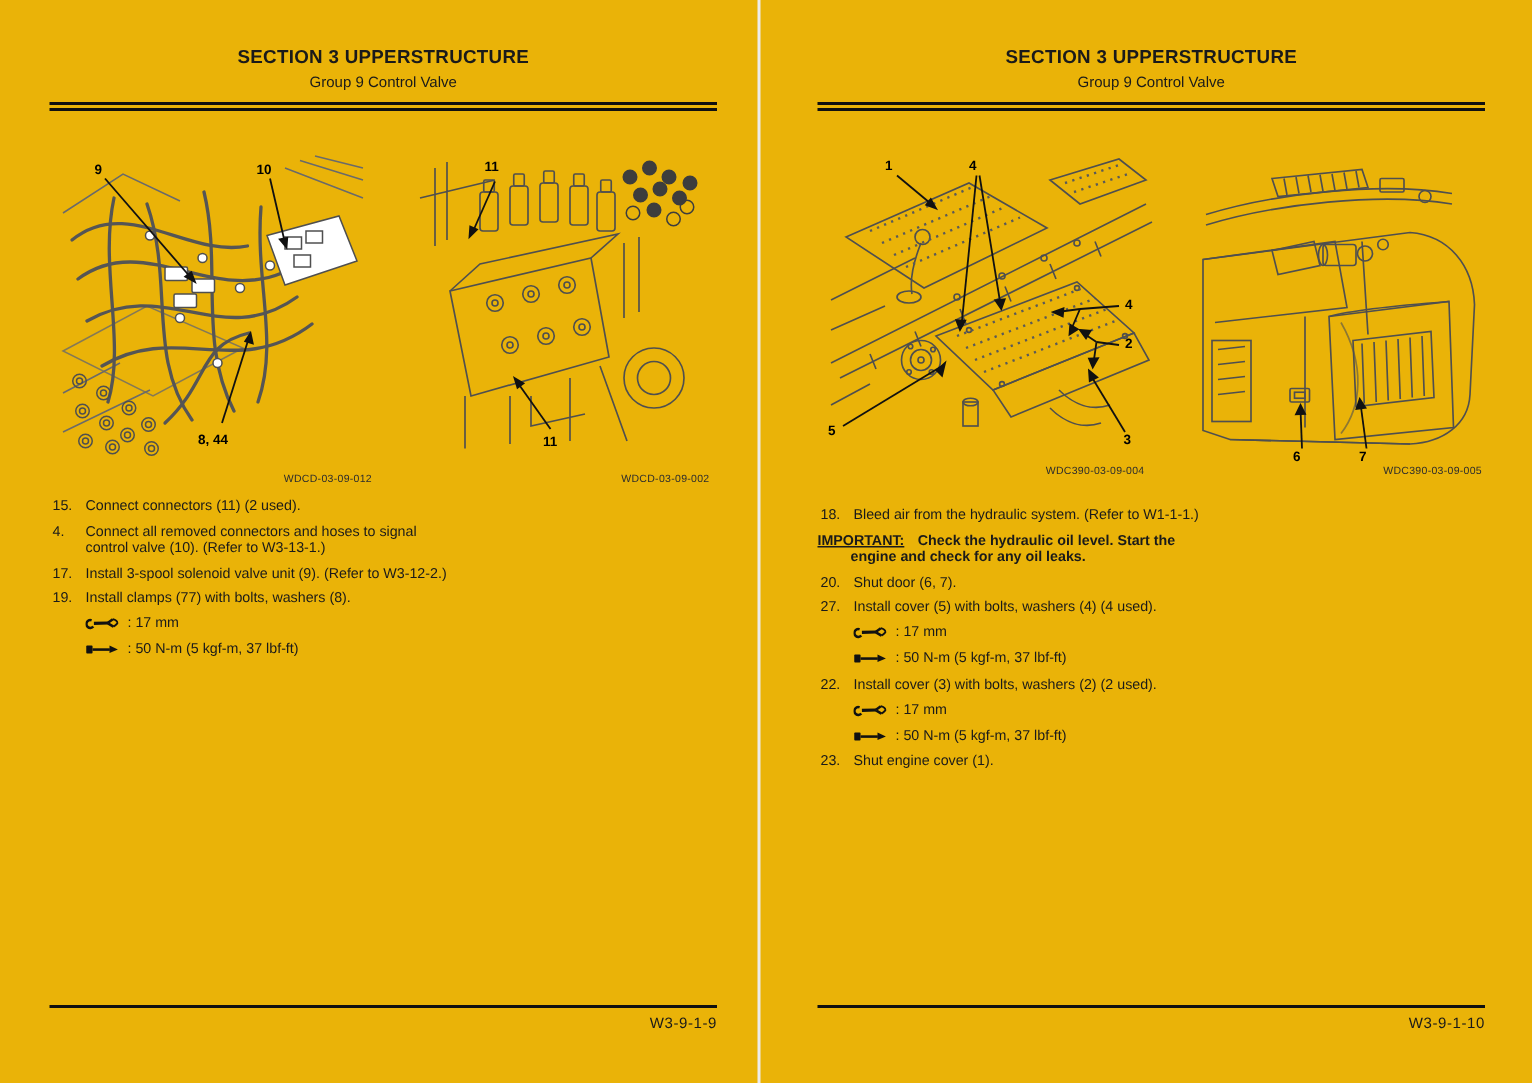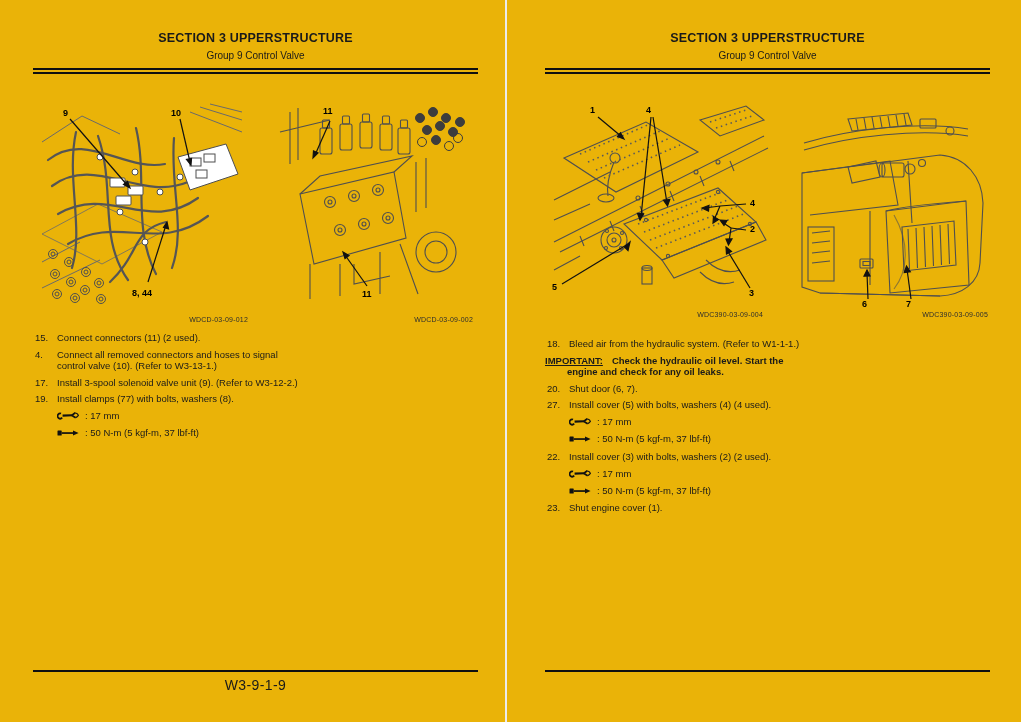--- a/index.html
+++ b/index.html
@@ -4,21 +4,21 @@
 <style>
   html,body{margin:0;padding:0;background:#ffffff;}
   #canvas{position:relative;width:1021px;height:722px;background:#eab308;overflow:hidden;
           font-family:"Liberation Sans",sans-serif;color:#1a1a1a;}
   .abs{position:absolute;}
   .page-divider{left:505px;top:0;width:2px;height:722px;background:#ececec;}
   .sec-title{font-size:12.5px;font-weight:bold;letter-spacing:.2px;text-align:center;white-space:nowrap;}
   .grp-title{font-size:10px;font-weight:normal;text-align:center;margin-top:5px;white-space:nowrap;}
   .hdr-rule{height:2px;border-top:2px solid #101010;border-bottom:2.5px solid #101010;}
   .ftr-rule{height:0;border-top:2px solid #101010;}
-  .ftr-text{font-size:14px;text-align:center;letter-spacing:.4px;}
+  .ftr-text{font-size:10px;text-align:right;letter-spacing:.4px;}
   .caption{font-size:7px;color:#2d2d2d;text-align:right;letter-spacing:.2px;white-space:nowrap;}
   .steps{font-size:9.5px;line-height:11.5px;width:268px;}
   .step{position:relative;padding-left:24px;margin-bottom:5px;}
   .step .num{position:absolute;left:2px;top:0;}
   .spec{display:flex;align-items:center;gap:6px;padding-left:24px;margin:6px 0;height:11px;}
   .spec svg{flex:none;display:block;}
   .spec .spec-text{white-space:nowrap;}
   .important{font-weight:bold;padding-left:22px;text-indent:-22px;margin:2px 0 5px 0;}
   .imp-label{margin-right:9px;text-decoration:underline;}
   .fig{position:absolute;}
@@ -391,13 +391,14 @@
       </svg>
       <span class="spec-text">: 50 N-m (5 kgf-m, 37 lbf-ft)</span>
     </div>
     <div class="step">
       <span class="num">23.</span>
       <span>Shut engine cover (1).</span>
     </div>
   </div>
 
   <div class="abs ftr-rule" style="left:545px;top:670px;width:445px;"></div>
+  <div class="abs ftr-text" style="left:545px;top:677px;width:445px;">W3-9-1-10</div>
 </div>
 
 </body></html>

